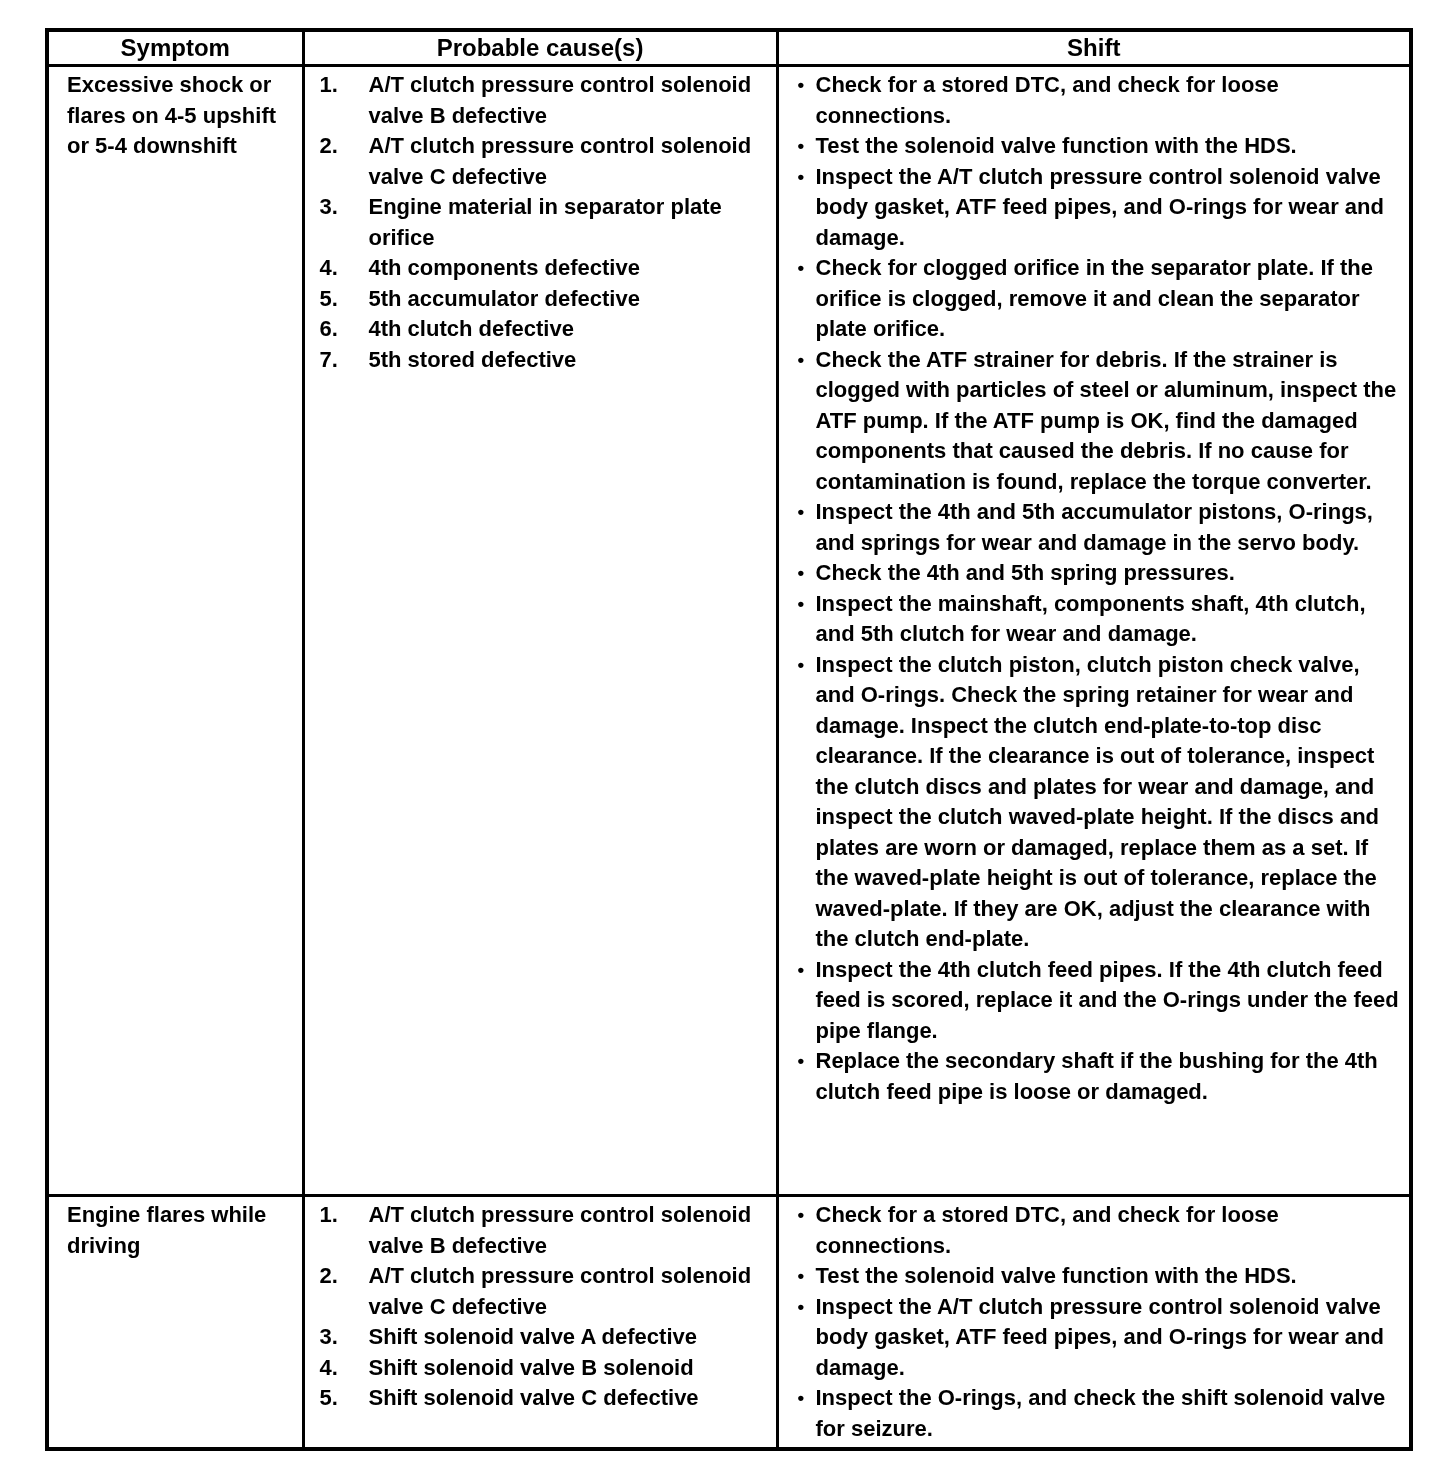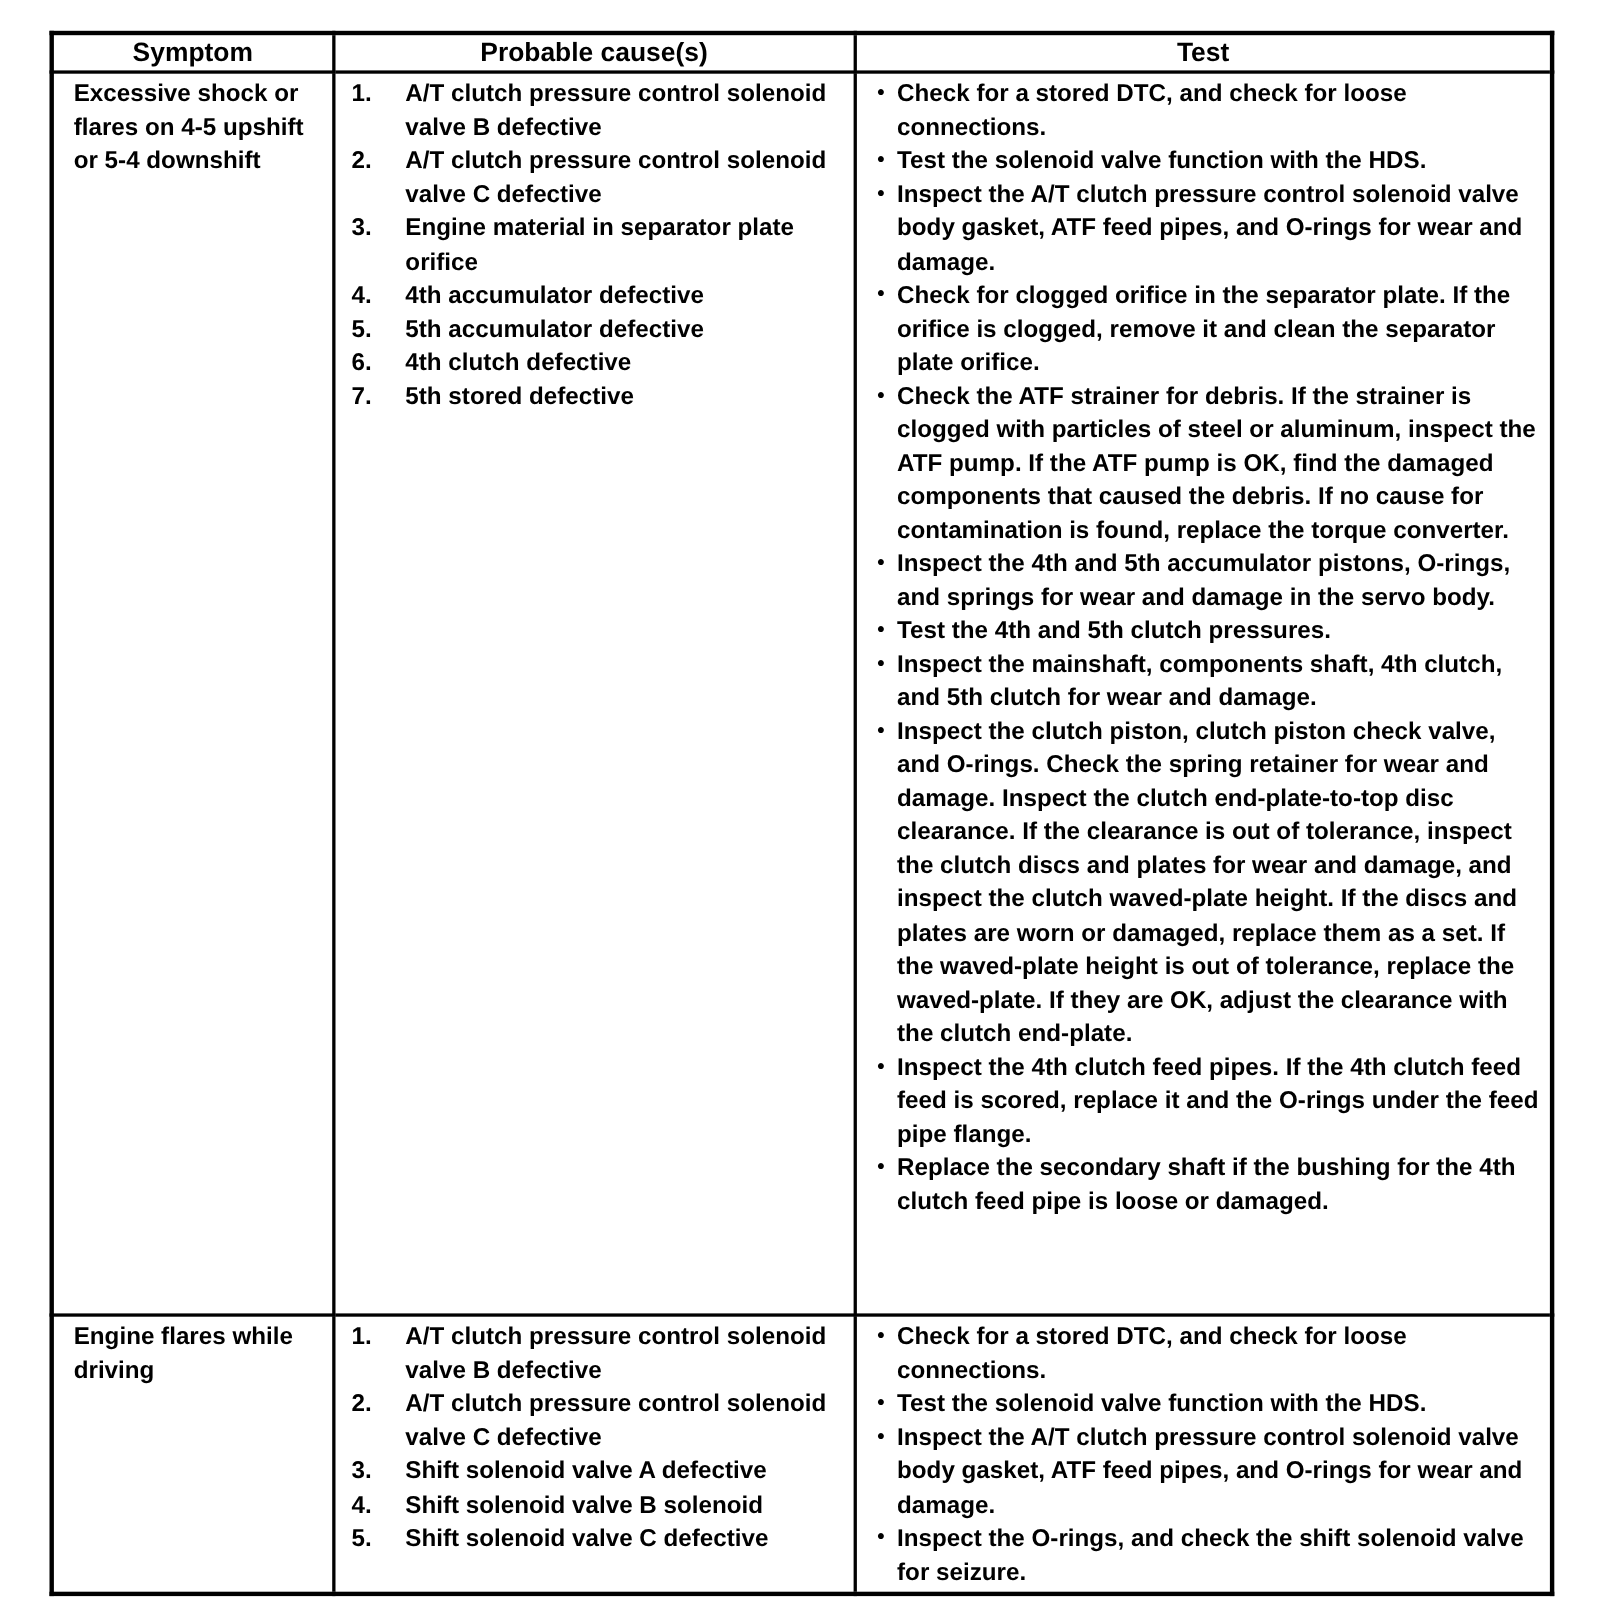--- a/index.html
+++ b/index.html
@@ -93,21 +93,21 @@
   <table class="trouble">
     <colgroup>
       <col class="c-symptom">
       <col class="c-causes">
       <col class="c-notes">
     </colgroup>
     <thead>
       <tr>
         <th>Symptom</th>
         <th>Probable cause(s)</th>
-        <th>Test</th>
+        <th>Shift</th>
       </tr>
     </thead>
     <tbody>
       <tr class="row-1">
         <td class="symptom-cell">Excessive shock or flares on 4-5 upshift or 5-4 downshift</td>
         <td class="causes-cell">
           <ol class="causes">
             <li class="cause-item">
               <span class="cause-num">1.</span>
               <span class="cause-text">A/T clutch pressure control solenoid valve B defective</span>
@@ -115,21 +115,21 @@
             <li class="cause-item">
               <span class="cause-num">2.</span>
               <span class="cause-text">A/T clutch pressure control solenoid valve C defective</span>
             </li>
             <li class="cause-item">
               <span class="cause-num">3.</span>
               <span class="cause-text">Engine material in separator plate orifice</span>
             </li>
             <li class="cause-item">
               <span class="cause-num">4.</span>
-              <span class="cause-text">4th accumulator defective</span>
+              <span class="cause-text">4th components defective</span>
             </li>
             <li class="cause-item">
               <span class="cause-num">5.</span>
               <span class="cause-text">5th accumulator defective</span>
             </li>
             <li class="cause-item">
               <span class="cause-num">6.</span>
               <span class="cause-text">4th clutch defective</span>
             </li>
             <li class="cause-item">
@@ -159,21 +159,21 @@
             <li class="note-item">
               <span class="note-bullet">•</span>
               <span class="note-text">Check the ATF strainer for debris. If the strainer is clogged with particles of steel or aluminum, inspect the ATF pump. If the ATF pump is OK, find the damaged components that caused the debris. If no cause for contamination is found, replace the torque converter.</span>
             </li>
             <li class="note-item">
               <span class="note-bullet">•</span>
               <span class="note-text">Inspect the 4th and 5th accumulator pistons, O-rings, and springs for wear and damage in the servo body.</span>
             </li>
             <li class="note-item">
               <span class="note-bullet">•</span>
-              <span class="note-text">Test the 4th and 5th clutch pressures.</span>
+              <span class="note-text">Check the 4th and 5th spring pressures.</span>
             </li>
             <li class="note-item">
               <span class="note-bullet">•</span>
               <span class="note-text">Inspect the mainshaft, components shaft, 4th clutch, and 5th clutch for wear and damage.</span>
             </li>
             <li class="note-item">
               <span class="note-bullet">•</span>
               <span class="note-text">Inspect the clutch piston, clutch piston check valve, and O-rings. Check the spring retainer for wear and damage. Inspect the clutch end-plate-to-top disc clearance. If the clearance is out of tolerance, inspect the clutch discs and plates for wear and damage, and inspect the clutch waved-plate height. If the discs and plates are worn or damaged, replace them as a set. If the waved-plate height is out of tolerance, replace the waved-plate. If they are OK, adjust the clearance with the clutch end-plate.</span>
             </li>
             <li class="note-item">

